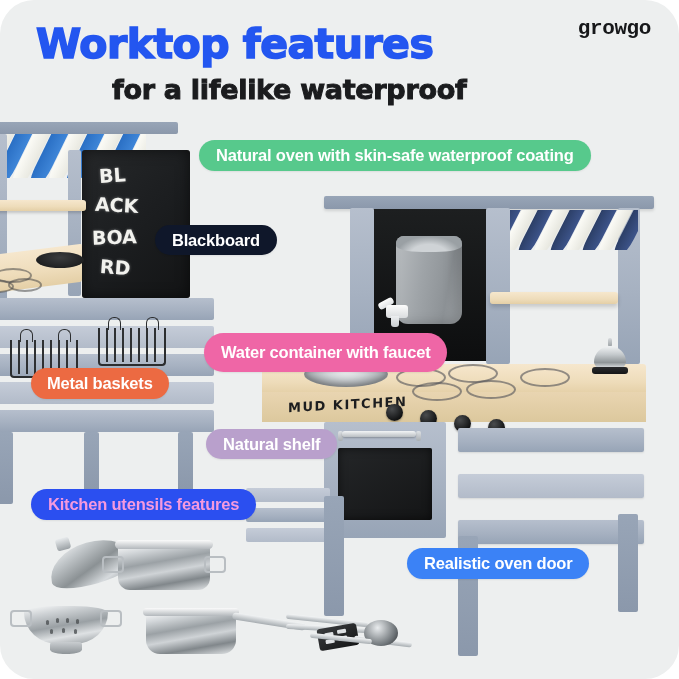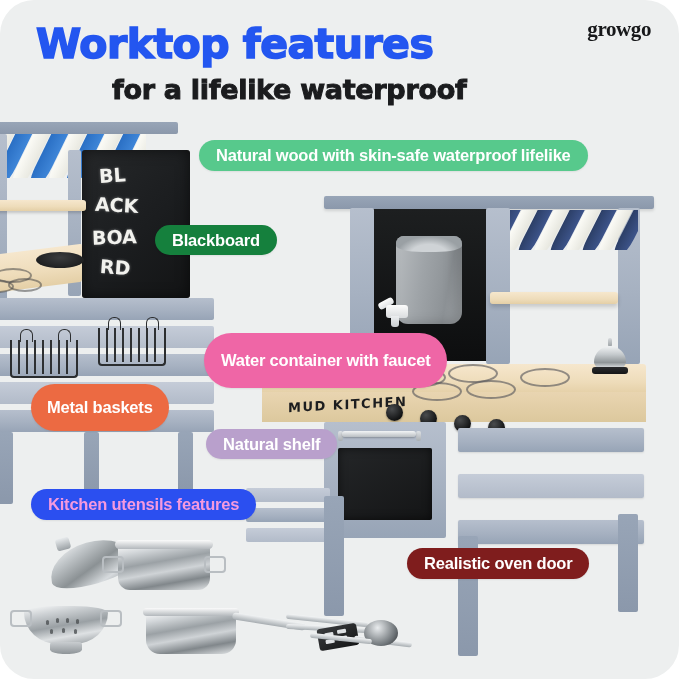--- a/index.html
+++ b/index.html
@@ -4,43 +4,43 @@
 <style>
   html,body{margin:0;padding:0;background:#ffffff;}
   body{width:679px;height:679px;overflow:hidden;font-family:"Liberation Sans",sans-serif;}
 
   #stage{position:relative;width:679px;height:679px;background:#ffffff;overflow:hidden;}
 
   
   .card{position:absolute;inset:0;background:#edefef;border-radius:34px;overflow:hidden;}
 
   
-  .brand{position:absolute;top:17px;right:28px;font-family:Liberation Serif, serif;
+  .brand{position:absolute;top:17px;right:28px;font-family:Liberation Mono, monospace;
          font-weight:700;font-size:21px;color:#17181a;letter-spacing:-.4px;}
   .title{position:absolute;left:36px;top:24px;font-family:"DejaVu Sans",sans-serif;
          font-weight:700;font-size:41px;line-height:1;color:#2356f0;letter-spacing:-.5px;
          -webkit-text-stroke:1.6px #2356f0;}
   .subtitle{position:absolute;left:112px;top:76px;font-family:"DejaVu Sans",sans-serif;
          font-weight:700;font-size:27px;line-height:1;color:#1b1c1e;letter-spacing:-.3px;
          -webkit-text-stroke:1px #1b1c1e;}
 
   
   .pill{position:absolute;display:flex;align-items:center;justify-content:center;
         border-radius:999px;color:#ffffff;font-weight:700;white-space:nowrap;
         font-family:"Liberation Sans",sans-serif;letter-spacing:-.2px;
         box-shadow:0 1px 2px rgba(0,0,0,.07);z-index:40;}
 
   #pill-wood     {left:199px;top:140px;height:31px;padding:0 17px;font-size:16.5px;background:#57c98c;}
-  #pill-black    {left:155px;top:225px;height:30px;padding:0 17px;font-size:16.5px;background:#15803d;}
-  #pill-water    {left:204px;top:333px;height:31px;padding:12px 17px;font-size:16.5px;background:#ef66a6;}
+  #pill-black    {left:155px;top:225px;height:30px;padding:0 17px;font-size:16.5px;background:#0f172a;}
+  #pill-water    {left:204px;top:333px;height:31px;padding:4px 17px;font-size:16.5px;background:#ef66a6;}
   #pill-worktop  {left:494px;top:333px;height:31px;padding:0 16px;font-size:16.5px;background:#a99384;}
-  #pill-baskets  {left:31px;top:384px;height:23px;padding:12px 16px;font-size:16.5px;background:#ec6a42;}
+  #pill-baskets  {left:31px;top:368px;height:23px;padding:4px 16px;font-size:16.5px;background:#ec6a42;}
   #pill-shelf    {left:206px;top:429px;height:30px;padding:0 17px;font-size:16.5px;background:#b9a0cc;}
   #pill-utensils {left:31px;top:489px;height:31px;padding:0 17px;font-size:16.5px;background:#2b4ff0;color:#f59ade;}
-  #pill-oven     {left:407px;top:548px;height:31px;padding:0 17px;font-size:16.5px;background:#7f1d1d;}
+  #pill-oven     {left:407px;top:548px;height:31px;padding:0 17px;font-size:16.5px;background:#3b82f6;}
 
   
   .photo{position:absolute;inset:0;z-index:10;}
   .wood-top{background:linear-gradient(180deg,#f6e7cd 0%,#eedcba 60%,#e4cfa6 100%);}
   .grey{background:linear-gradient(180deg,#b6bfcd 0%,#a6b1c1 55%,#97a4b6 100%);}
   .grey-d{background:linear-gradient(180deg,#98a5b7 0%,#8b98ab 100%);}
   .grey-l{background:linear-gradient(180deg,#c5ccd8 0%,#b2bbc9 100%);}
 
   
   #kitchen-left{position:absolute;left:-8px;top:122px;width:238px;height:420px;}
@@ -374,21 +374,21 @@
           <div class="cup"></div>
             <div class="stick"></div>
         </div>
       </div>
     </div>
 
     <div class="brand">growgo</div>
     <div class="title">Worktop features</div>
     <div class="subtitle">for a lifelike waterproof</div>
 
-    <div class="pill" id="pill-wood">Natural wood with skin-safe waterproof lifelike</div>
+    <div class="pill" id="pill-wood">Natural oven with skin-safe waterproof coating</div>
     <div class="pill" id="pill-black">Blackboard</div>
     <div class="pill" id="pill-water">Water container with faucet</div>
     <div class="pill" id="pill-baskets">Metal baskets</div>
     <div class="pill" id="pill-shelf">Natural shelf</div>
     <div class="pill" id="pill-utensils">Kitchen utensils features</div>
     <div class="pill" id="pill-oven">Realistic oven door</div>
 
   </div>
 </div>
 

